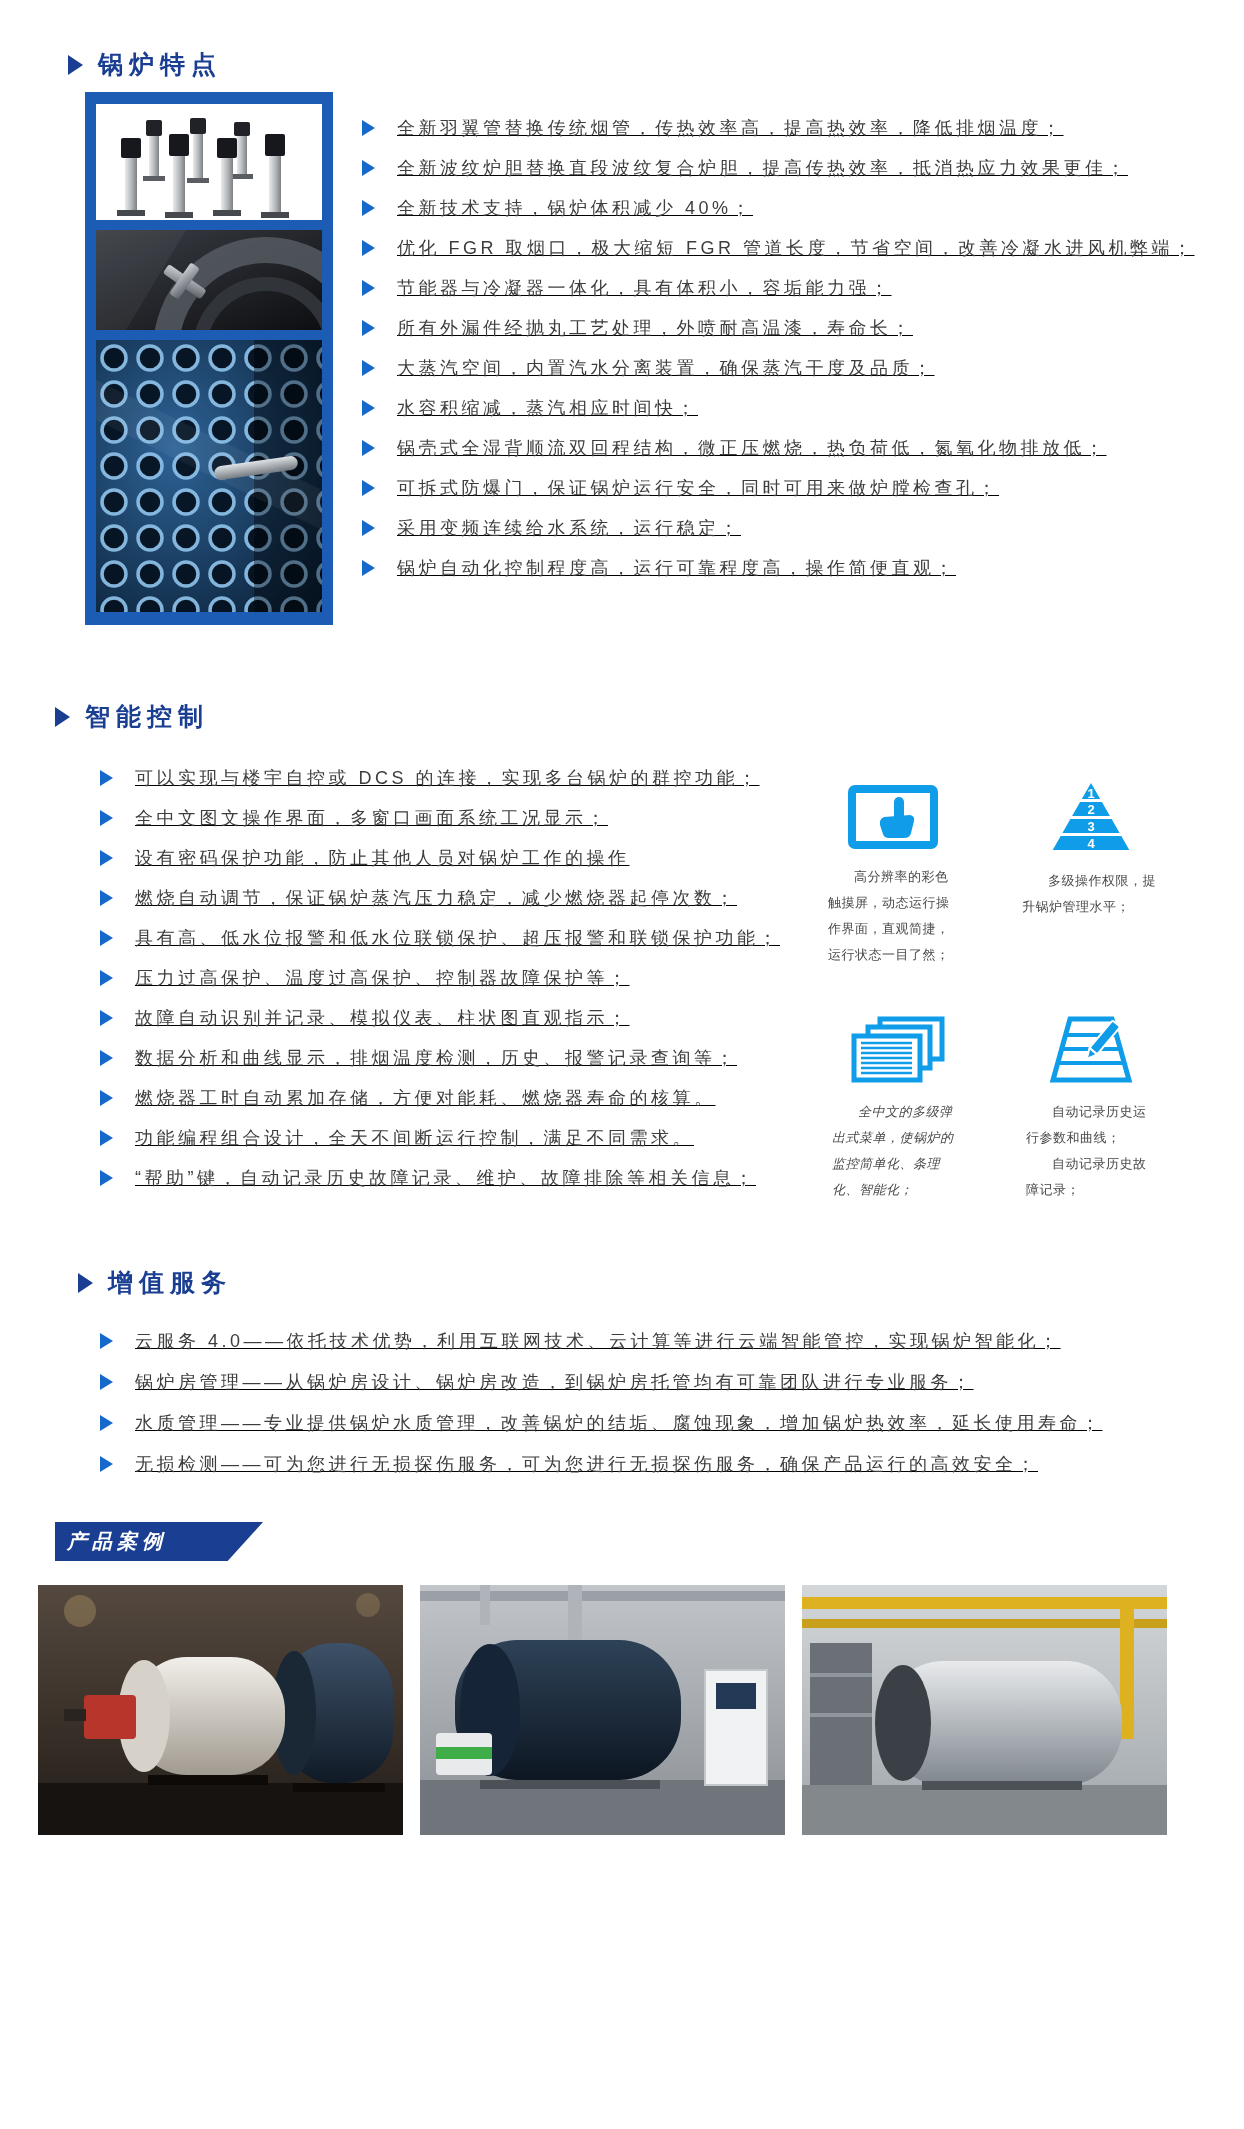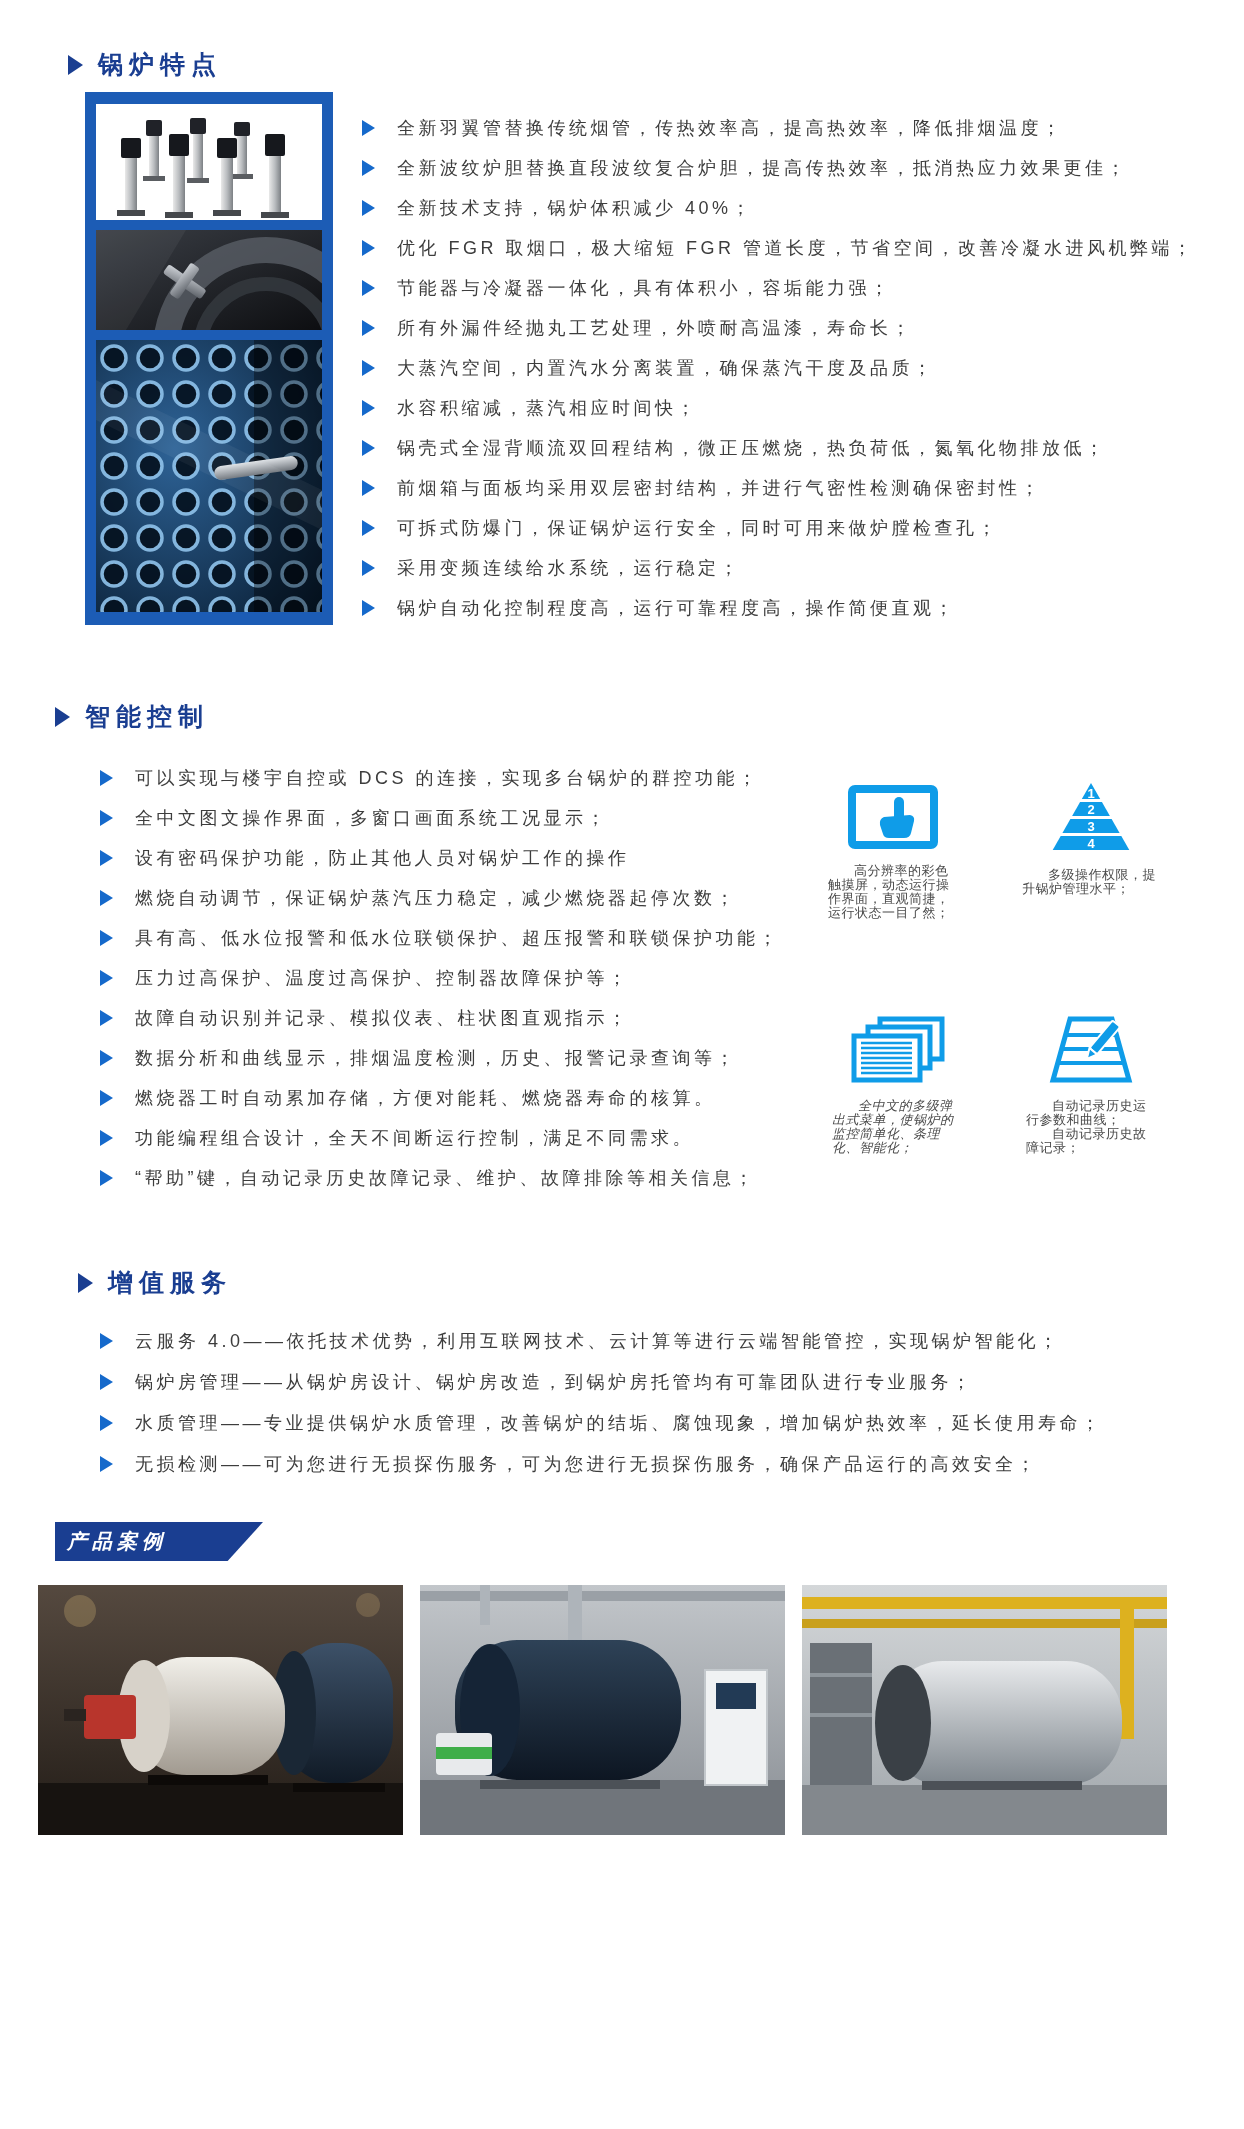--- a/index.html
+++ b/index.html
@@ -5,32 +5,32 @@
   html,body{margin:0;padding:0;background:#ffffff;}
   .page{
     position:relative;width:1244px;height:1835px;background:#ffffff;
     font-family:"Liberation Sans","DejaVu Sans",sans-serif;overflow:hidden;
   }
   
   .sec-header{position:absolute;display:flex;align-items:center;gap:15px;}
   .tri-h{width:0;height:0;border-left:15px solid #1a3e91;border-top:10px solid transparent;border-bottom:10px solid transparent;}
   .sec-header h2{margin:0;font-size:25px;font-weight:bold;color:#1a3e91;letter-spacing:6px;white-space:nowrap;}
   
-  ul.bullets{position:absolute;margin:0;padding:0;list-style:none;}
+  ul.bullets{position:absolute;margin:0;padding:0;list-style:none;text-decoration:underline;}
   ul.bullets li{display:flex;align-items:center;height:40px;}
   .tri-b{flex:0 0 auto;width:0;height:0;border-left:13px solid #1569cb;border-top:8px solid transparent;border-bottom:8px solid transparent;margin-right:22px;}
   .btxt{font-size:18px;letter-spacing:3.5px;color:#3d3d3d;white-space:nowrap;}
   ul.bullets.svc li{height:41px;}
   
   .media-panel{position:absolute;left:85px;top:92px;width:248px;height:533px;background:#1c5cb5;}
   .media-panel .ph{position:absolute;left:11px;width:226px;overflow:hidden;}
   .media-panel .ph svg{display:block;width:100%;height:100%;}
   
   .hl-cell{position:absolute;display:flex;flex-direction:column;align-items:center;}
-  .hl-cell .cap{margin-top:15px;font-size:13px;line-height:14px;color:#4a4a4a;text-indent:2em;letter-spacing:0.5px;}
+  .hl-cell .cap{margin-top:15px;font-size:13px;line-height:26px;color:#4a4a4a;text-indent:2em;letter-spacing:0.5px;}
   
   .banner{position:absolute;left:55px;top:1522px;width:208px;height:39px;background:#1a3e91;
     clip-path:polygon(0 0,100% 0,83% 100%,0 100%);display:flex;align-items:center;}
   .banner span{color:#ffffff;font-size:20px;font-weight:bold;letter-spacing:5px;padding-left:12px;white-space:nowrap;font-style:italic;}
   
   .case{position:absolute;width:365px;height:255px;overflow:hidden;background:#888;}
   .case svg{display:block;width:100%;height:100%;}
 </style>
 </head>
 <body>
@@ -172,24 +172,20 @@
     <li>
         <span class="tri-b"></span>
         <span class="btxt">水容积缩减，蒸汽相应时间快；</span>
       </li>
     <li>
         <span class="tri-b"></span>
         <span class="btxt">锅壳式全湿背顺流双回程结构，微正压燃烧，热负荷低，氮氧化物排放低；</span>
       </li>
     <li>
         <span class="tri-b"></span>
-        <span class="btxt">前烟箱与面板均采用双层密封结构，并进行气密性检测确保密封性；</span>
-      </li>
-    <li>
-        <span class="tri-b"></span>
         <span class="btxt">可拆式防爆门，保证锅炉运行安全，同时可用来做炉膛检查孔；</span>
       </li>
     <li>
         <span class="tri-b"></span>
         <span class="btxt">采用变频连续给水系统，运行稳定；</span>
       </li>
     <li>
         <span class="tri-b"></span>
         <span class="btxt">锅炉自动化控制程度高，运行可靠程度高，操作简便直观；</span>
       </li>

